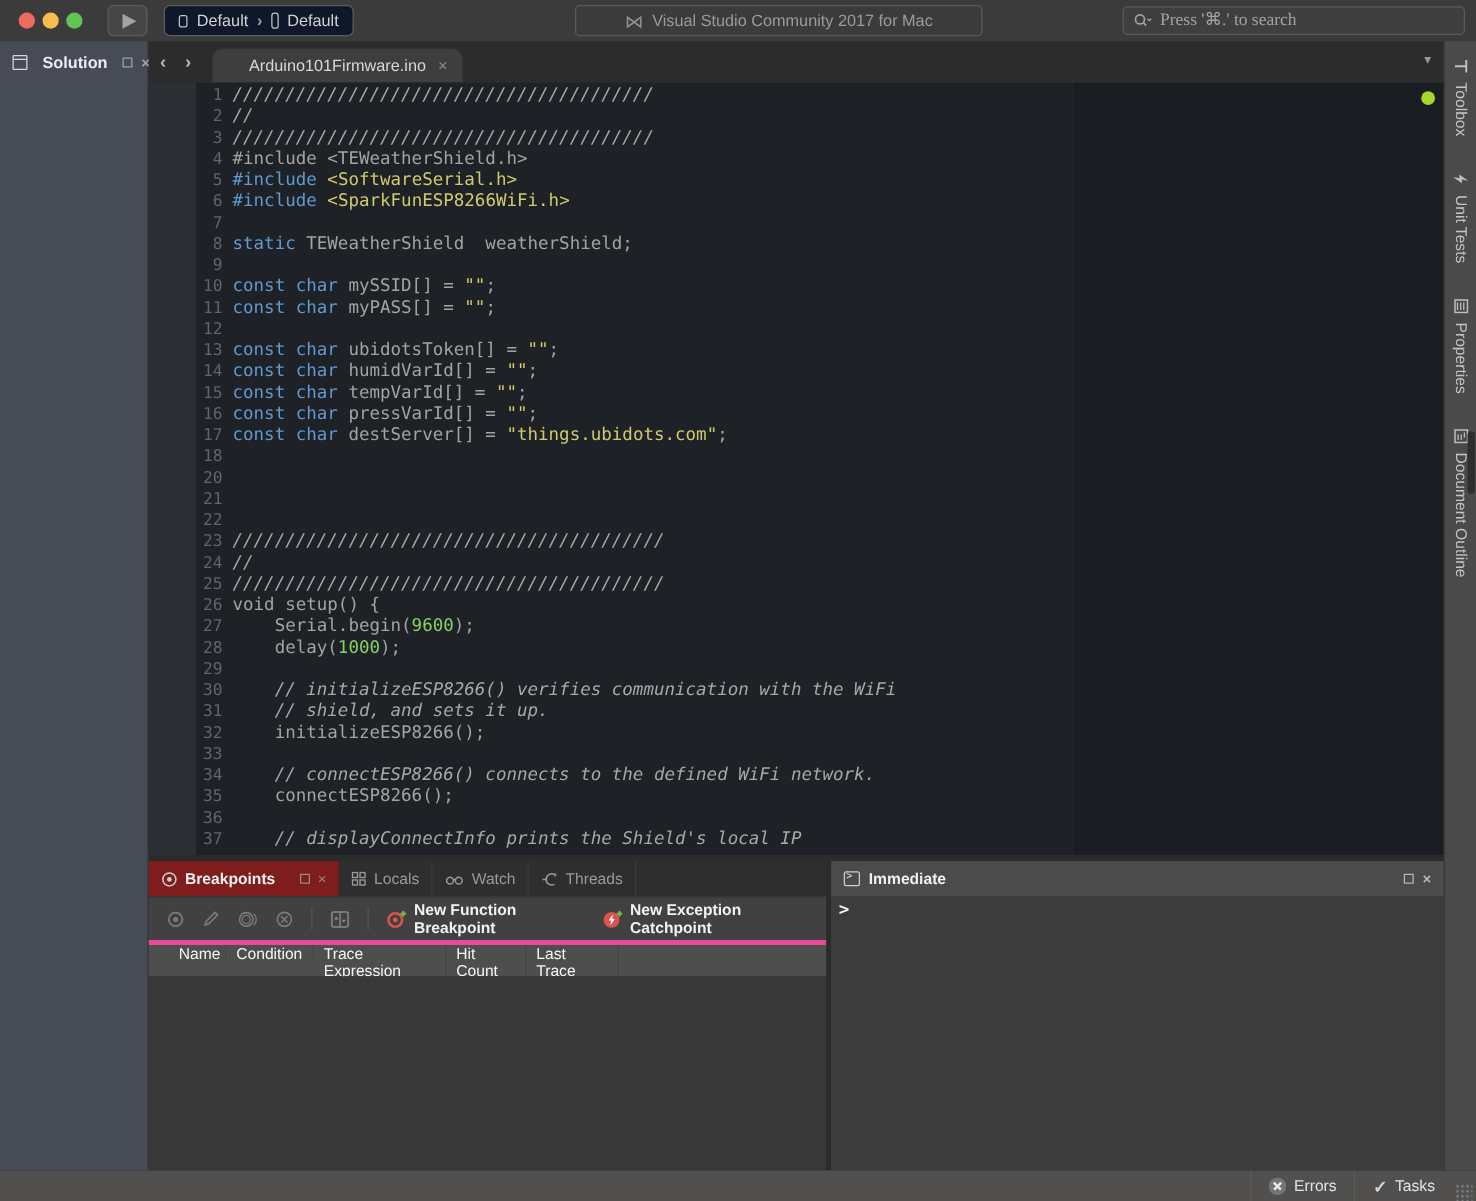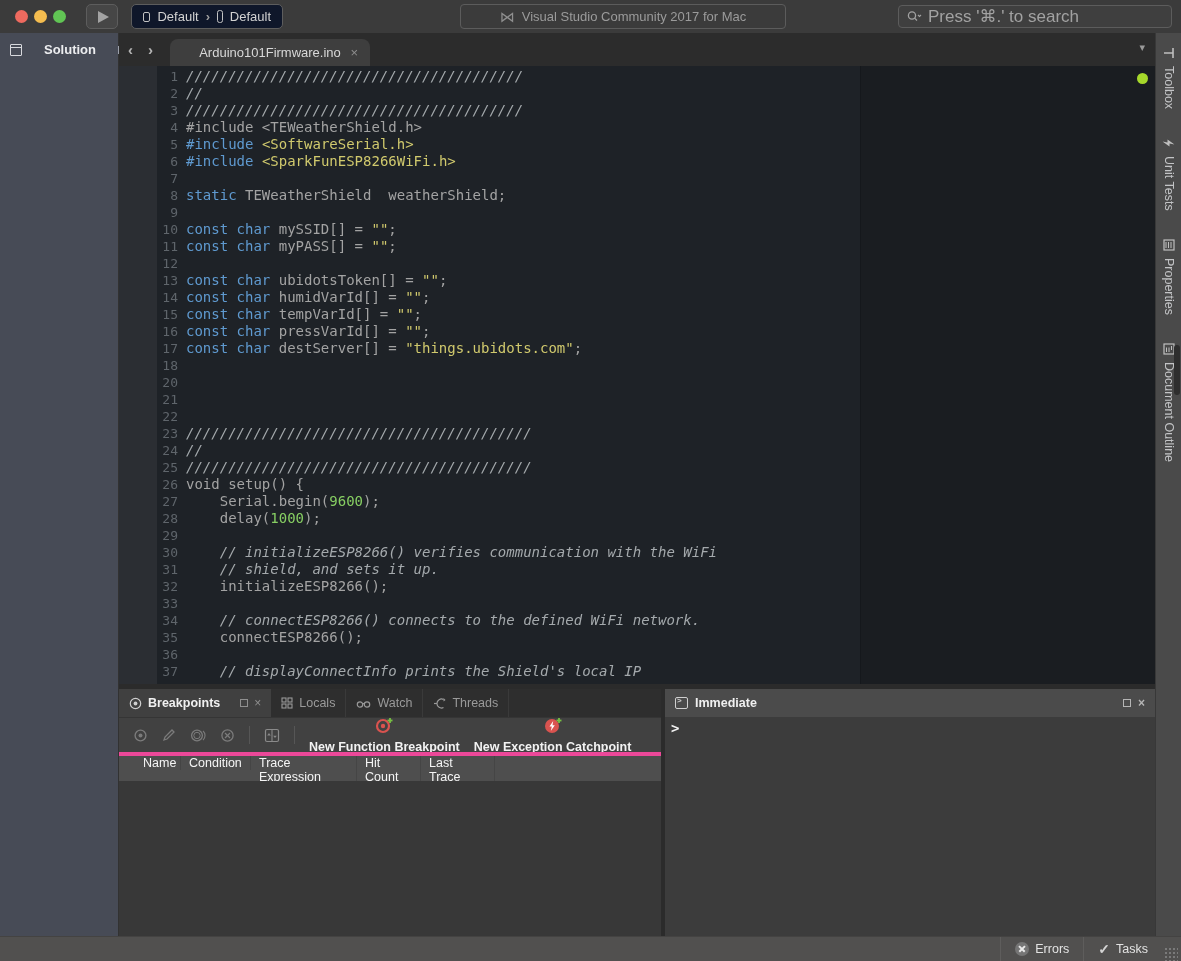--- a/index.html
+++ b/index.html
@@ -17,27 +17,27 @@
   .cfg { position:absolute; left:131px; top:4px; width:152px; height:25px; border:1px solid #5d5d5d; border-radius:5px;
          background:#0f172a; display:flex; align-items:center; gap:7px; padding:0 11px; font-size:13px; color:#d2d2d2; }
   .ic-display { width:12px; height:10px; border:1.5px solid #c3c3c3; border-radius:2px; }
   .ic-phone { width:9px; height:13px; border:1.5px solid #c3c3c3; border-radius:2.5px; }
   .cfg .sep-chev { color:#9f9f9f; font-size:13px; font-weight:bold; }
   .titlebox { position:absolute; left:460px; top:4px; width:326px; height:25px; border:1px solid #5c5c5c; border-radius:4px;
               display:flex; align-items:center; justify-content:center; gap:7px; color:#9b9b9b; font-size:13px; }
   .bowtie { font-size:15px; color:#8f8f8f; }
   .searchbox { position:absolute; left:898px; top:5px; width:274px; height:23px; border:1px solid #5c5c5c; border-radius:4px;
                background:#3f3f3f; display:flex; align-items:center; gap:6px; padding:0 8px; }
-  .searchbox input { flex:1; background:transparent; border:none; outline:none; color:#f9a8d4; font-size:17px;
-                     font-family:Liberation Sans, sans-serif; }
+  .searchbox input { flex:1; background:transparent; border:none; outline:none; color:#f9a8d4; font-size:14px;
+                     font-family:Liberation Serif, serif; }
   .searchbox input::placeholder { color:#a2a2a2; }
 
   
   .solution { position:absolute; top:33px; left:0; width:119px; bottom:25px; background:#474b56; border-right:1px solid #323232; }
-  .sol-head { display:flex; align-items:center; gap:22px; padding:9px 8px 0 10px; font-size:13px; font-weight:bold; color:#ecedef; }
+  .sol-head { display:flex; align-items:center; gap:12px; padding:9px 8px 0 10px; font-size:13px; font-weight:bold; color:#ecedef; }
   .sol-ico { width:12px; height:12px; border:1.5px solid #d8d9dd; border-radius:1px; position:relative; flex:0 0 12px; }
   .sol-ico:before { content:""; position:absolute; left:0; right:0; top:2px; height:1.5px; background:#d8d9dd; }
   .winctl { display:flex; gap:7px; margin-left:auto; align-items:center; color:#9ba0ab; }
   .wbox { width:8px; height:8px; border:1px solid currentColor; display:inline-block; }
   .wx { font-size:12px; line-height:8px; }
 
   
   .rstrip { position:absolute; top:33px; right:0; width:26px; bottom:25px; background:#4a4a4a; border-left:1px solid #383838; }
   .rtab { writing-mode:vertical-rl; display:flex; align-items:center; gap:7px; color:#c3c4c6; font-size:12.5px;
           margin:0 auto; padding:14px 0; cursor:default; }
@@ -72,28 +72,28 @@
 
   
   .bsplit { position:absolute; top:651px; left:0; right:0; height:5px; background:#2b2b2b; }
   .pads { position:absolute; top:656px; left:0; right:0; bottom:0; display:flex; }
   .pad-left { width:542px; background:#383838; display:flex; flex-direction:column; }
   .pad-div { width:4px; background:#2b2b2b; }
   .pad-right { flex:1; background:#3c3c3c; display:flex; flex-direction:column; }
 
   .ptabs { height:28px; background:#2e2e2e; display:flex; align-items:stretch; font-size:12.5px; }
   .ptab { display:flex; align-items:center; gap:6px; padding:0 10px; color:#9a9a9a; border-right:1px solid #3a3a3a; }
-  .ptab.active { background:#404040; color:#f0f0f0; font-weight:bold; border-right:none; }
+  .ptab.active { background:#7f1d1d; color:#f0f0f0; font-weight:bold; border-right:none; }
   .ptab svg { flex:0 0 auto; }
   .ptab .winctl { gap:6px; margin-left:14px; color:#8f8f8f; font-weight:normal; }
 
   .ptoolbar { height:35px; background:#414141; display:flex; align-items:center; gap:14px; padding:0 14px; border-top:1px solid #353535; }
   .tico { display:flex; align-items:center; }
   .tsep { width:1px; height:18px; background:#565656; }
-  .tbtn { display:flex; align-items:center; gap:6px; font-size:12.5px; font-weight:bold; color:#f2f2f2;flex-direction:column; }
+  .tbtn { display:flex; align-items:center; gap:6px; font-size:12.5px; font-weight:bold; color:#f2f2f2; }
 
   .phead { height:29px; background:#4e4e4e; display:flex; align-items:flex-start; font-size:12.5px; color:#f5f5f5; border-top:4px solid #ec4899; }
   .phc { display:flex; align-items:center; padding:0 8px; border-right:1px solid #454545; }
   .phc.lead { width:16px; background:#3a3a3a; padding:0; }
   .pbody { flex:1; background:#383838; }
 
   .imm-title { height:28px; background:#4b4b4b; display:flex; align-items:center; gap:7px; padding:0 10px;
                font-size:12.5px; font-weight:bold; color:#f0f0f0; }
   .imm-ico { width:13px; height:12px; border:1.3px solid #cfcfcf; border-radius:2px; position:relative; flex:0 0 13px; }
   .imm-ico:before { content:">"; position:absolute; left:1px; top:-2px; font-size:8px; font-weight:bold; color:#cfcfcf; }

